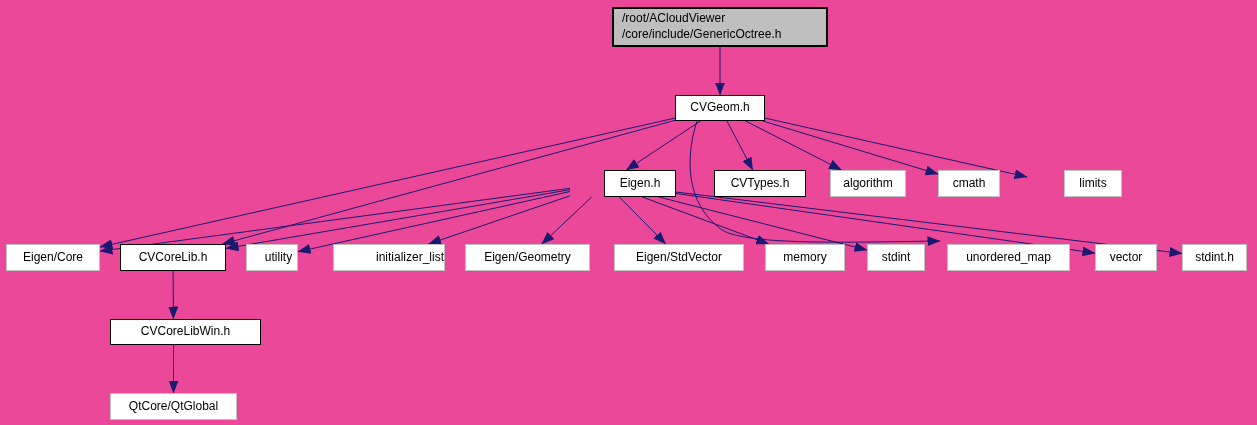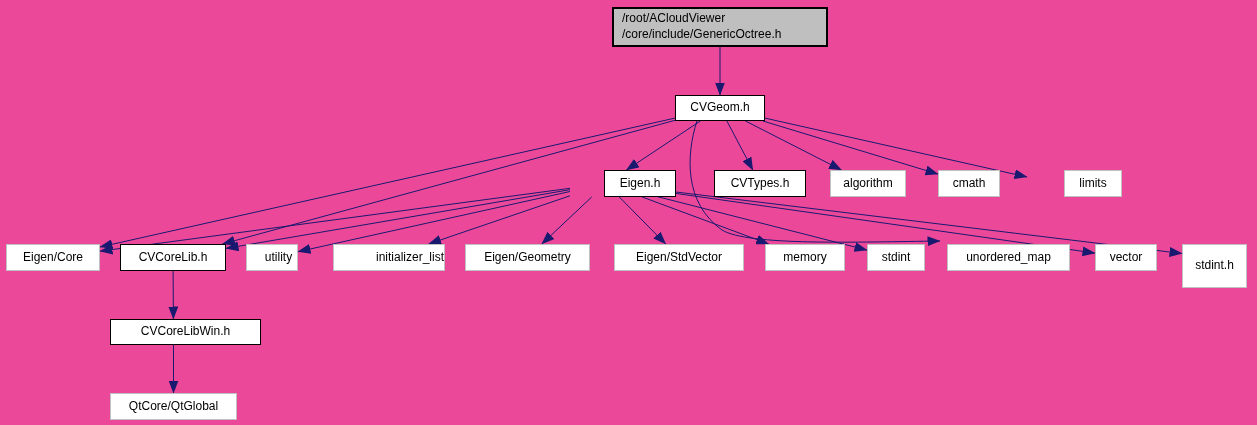--- a/index.html
+++ b/index.html
@@ -111,21 +111,21 @@
       </div>
       <div class="node external" style="left: 867px; top: 244px; width: 58px; height: 27px;">
         <span>stdint</span>
       </div>
       <div class="node external" style="left: 947px; top: 244px; width: 123px; height: 27px;">
         <span>unordered_map</span>
       </div>
       <div class="node external" style="left: 1095px; top: 244px; width: 62px; height: 27px;">
         <span>vector</span>
       </div>
-      <div class="node external" style="left: 1182px; top: 244px; width: 65px; height: 44px; text-align: center;">
+      <div class="node external" style="left: 1182px; top: 244px; width: 65px; height: 27px; text-align: center;">
         <span>stdint.h</span>
       </div>
       <div class="node project" style="left: 110px; top: 319px; width: 151px; height: 26px;">
         <span>CVCoreLibWin.h</span>
       </div>
       <div class="node external" style="left: 110px; top: 393px; width: 127px; height: 27px;">
         <span>QtCore/QtGlobal</span>
       </div>
     </div>
 </div>

